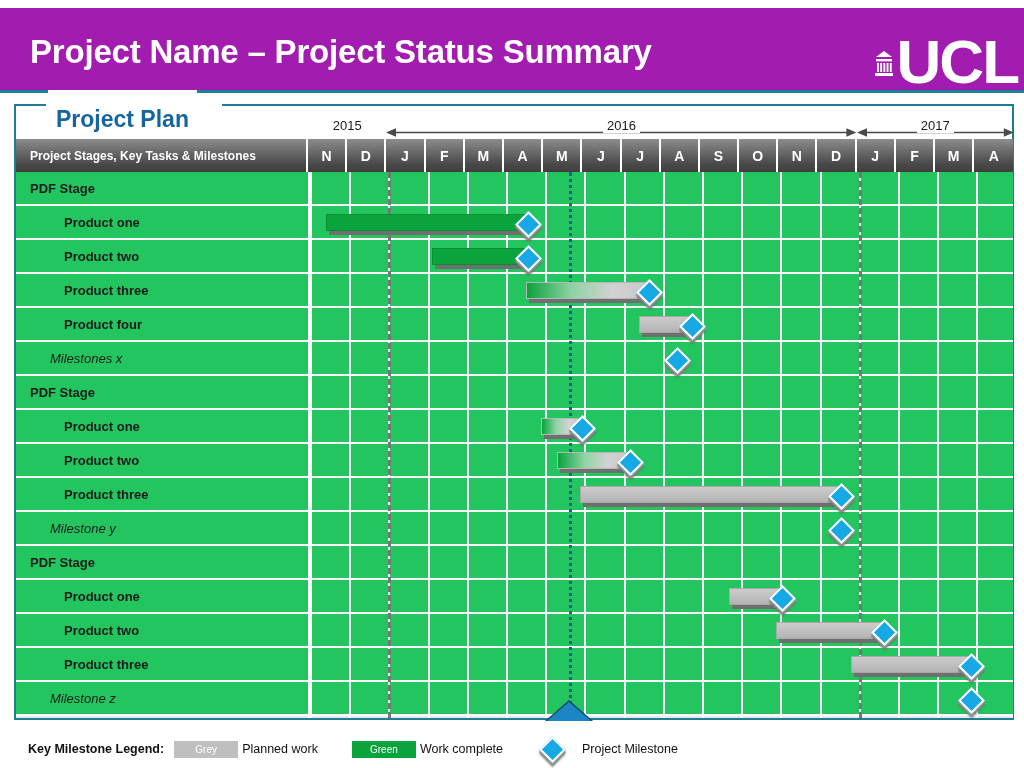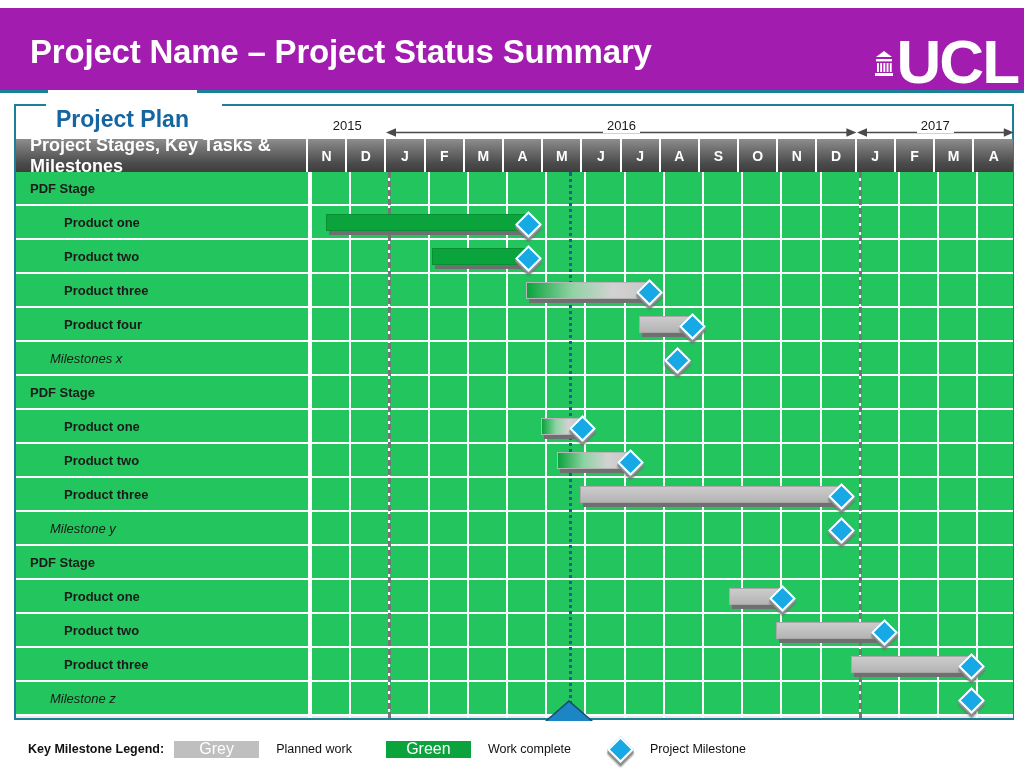--- a/index.html
+++ b/index.html
@@ -73,21 +73,21 @@
     color:#ffffff;font-size:14px;font-weight:bold;
     display:flex;align-items:center;justify-content:center;
   }
   .monthcell:last-child{border-right:none;}
 
   .stagehead{
     position:absolute;left:16px;top:139px;width:292px;height:33px;
     box-sizing:border-box;
     background:linear-gradient(to bottom,#8d8d8d 0%,#6d6d6d 35%,#4a4a4a 75%,#3e3e3e 100%);
     border-right:2px solid #ffffff;
-    color:#ffffff;font-size:18px;font-weight:bold;
+    color:#ffffff;font-size:12px;font-weight:bold;
     display:flex;align-items:center;padding-left:14px;
   }
 
   
   .gridbody{
     position:absolute;left:16px;top:172px;width:997px;height:546px;
     background:#e9e9e9;overflow:hidden;
   }
   .row{
     position:absolute;left:0;width:997px;height:34px;
@@ -154,22 +154,22 @@
     border-bottom:21px solid #15486b;
   }
 
   
   .legend{
     position:absolute;left:28px;top:738px;height:22px;
     display:flex;align-items:center;white-space:nowrap;
   }
   .legend-title{font-size:12.5px;font-weight:bold;color:#111111;margin-right:10px;}
   .chip{
-    width:85px;height:17px;display:flex;align-items:center;justify-content:center;
-    font-size:16px;color:#ffffff;margin-right:17px;
+    width:64px;height:17px;display:flex;align-items:center;justify-content:center;
+    font-size:10px;color:#ffffff;margin-right:4px;
   }
   .chip.grey{background:#bfbfbf;color:#ffffff;}
   .chip.green{background:#0aa33c;color:#ffffff;}
   .legend-text{font-size:12.5px;color:#111111;margin-right:34px;}
   .legend-text.last{margin-right:0;}
   .legend-diamond{
     position:relative;width:15px;height:15px;background:#17a8e6;
     border:2px solid #ffffff;transform:rotate(45deg);
     box-shadow:1px 1px 0 #9a9a9a,2px 2px 0 #8a8a8a,3px 3px 2px rgba(110,110,110,0.8);
     margin-right:20px;margin-left:6px;

